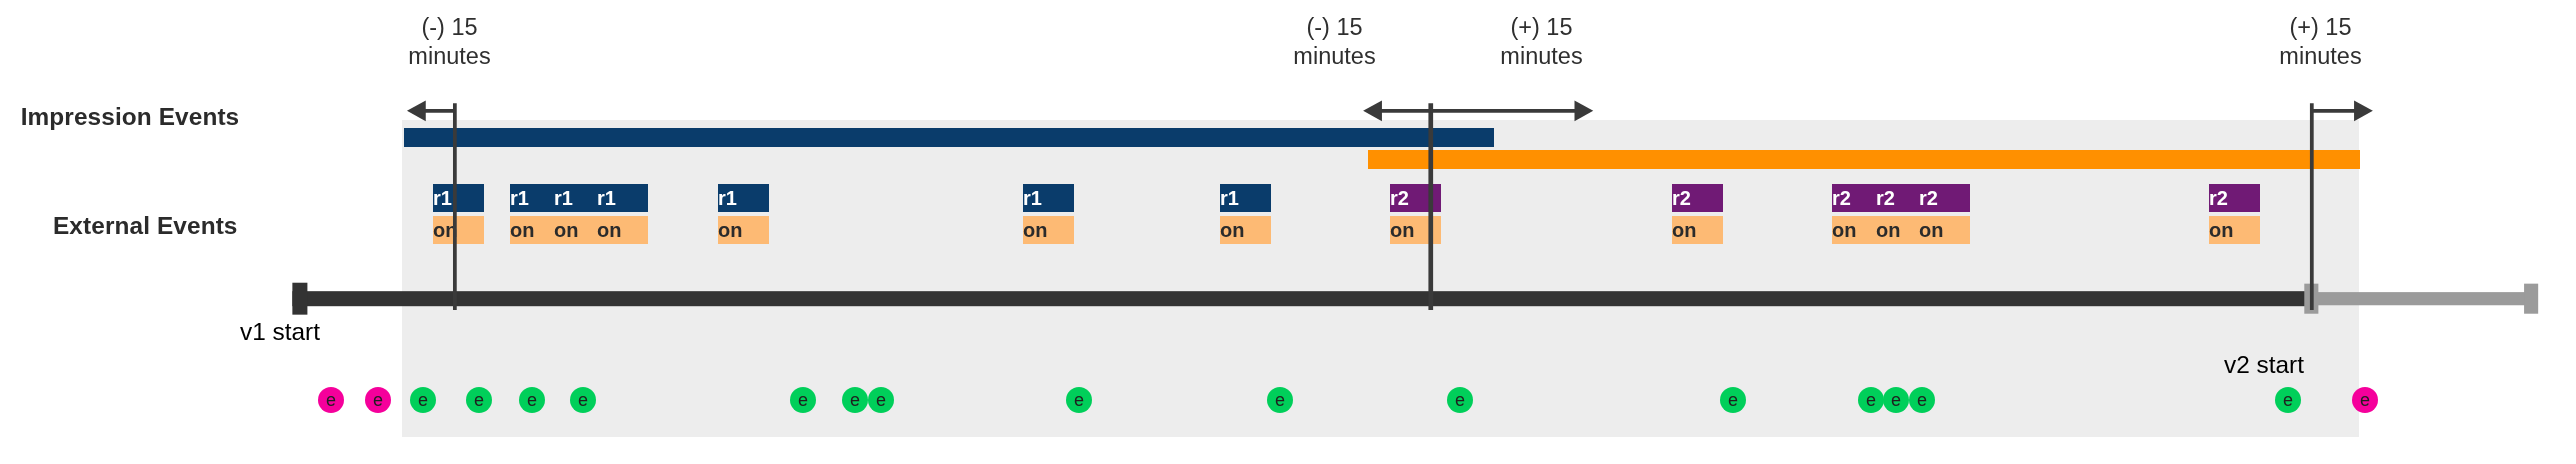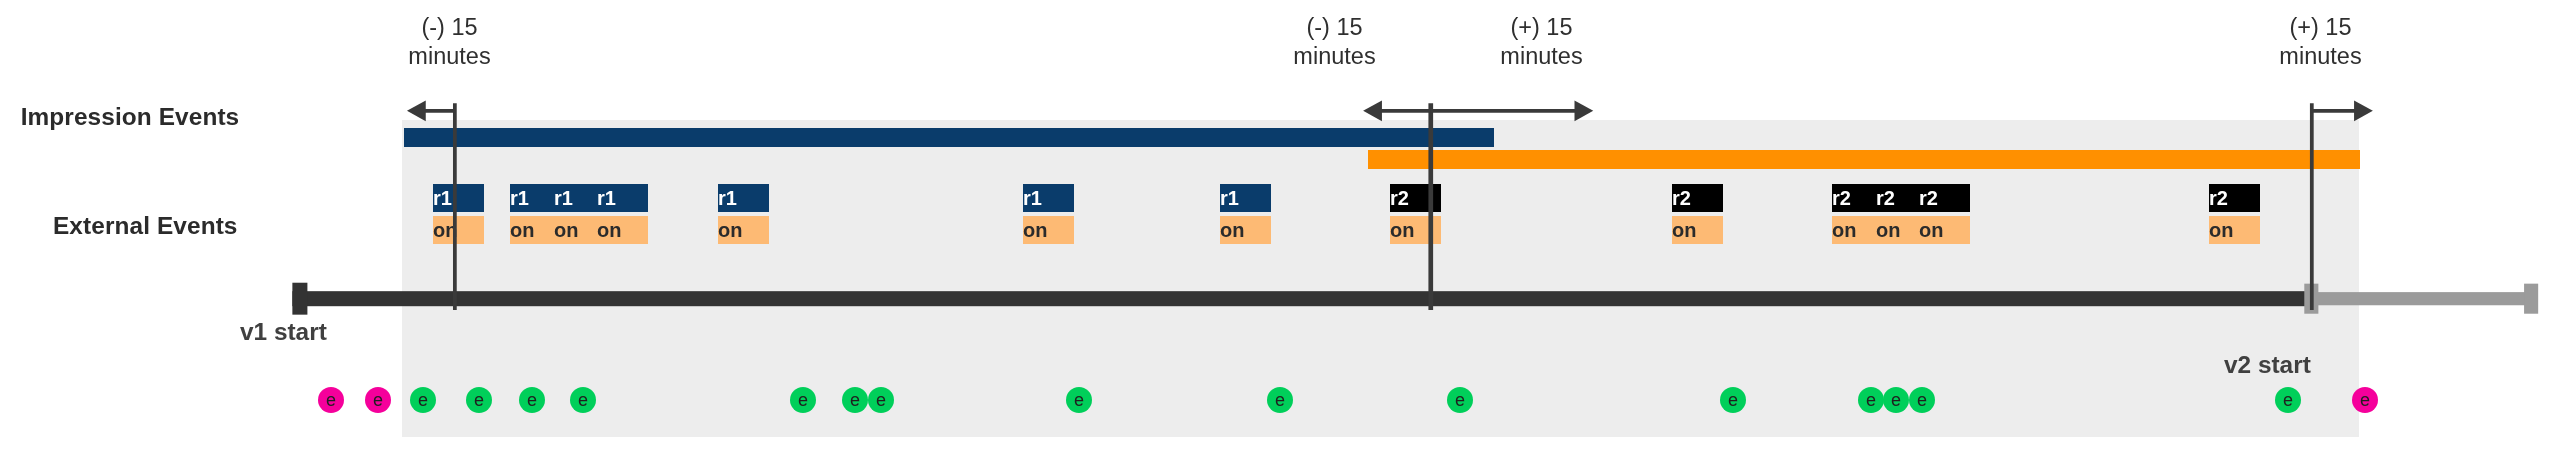--- a/index.html
+++ b/index.html
@@ -67,21 +67,21 @@
     position: absolute;
     height: 28px;
     width: 51px;
     font-size: 20px;
     font-weight: 700;
     line-height: 28px;
     text-align: left;
     color: #ffffff;
   }
   .chip.r1 { background: #0a3c6b; }
-  .chip.r2 { background: #000000; }
+  .chip.r2 { background: #701a75; }
   .chip.on {
     background: #fdba74;
     color: #2b2b2b;
     font-weight: 700;
   }
 
   
   .edot {
     position: absolute;
     width: 26px;
@@ -93,22 +93,22 @@
     color: #1f1f1f;
     font-weight: 400;
   }
   .edot.g { background: #00cf5a; }
   .edot.p { background: #f5009b; }
 
   
   .axis-cap {
     position: absolute;
     font-size: 24.4px;
-    font-weight: 700;
-    color: #404040;
+    font-weight: 400;
+    color: #000000;
     white-space: nowrap;
   }
 </style>
 </head>
 <body>
 
 <div id="stage">
 
   <div class="shade-band" id="shade-band" style="left: 402px; width: 1957px; top: 120px; height: 317px; background: rgb(237, 237, 237);"></div>
 

